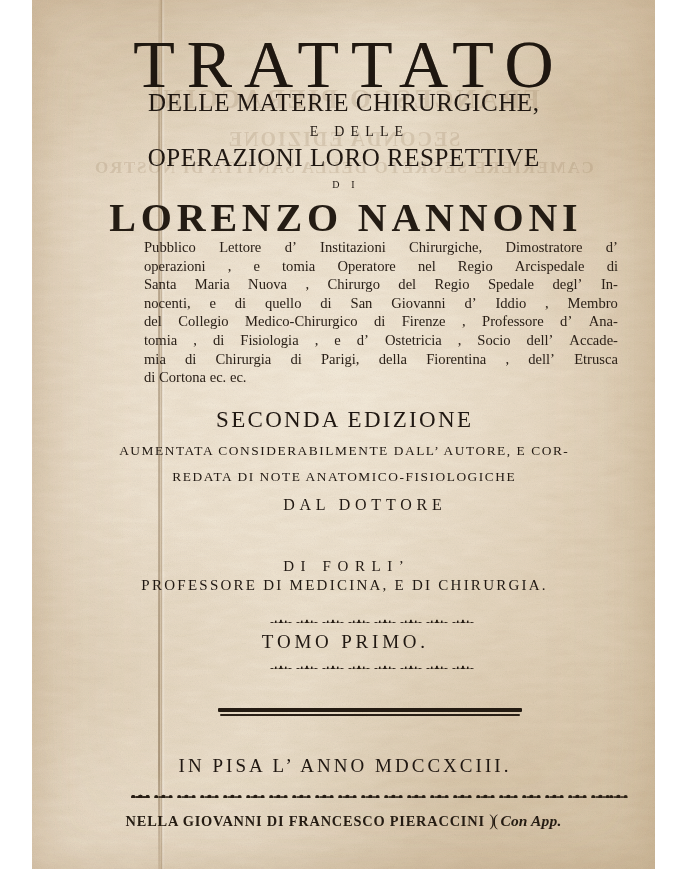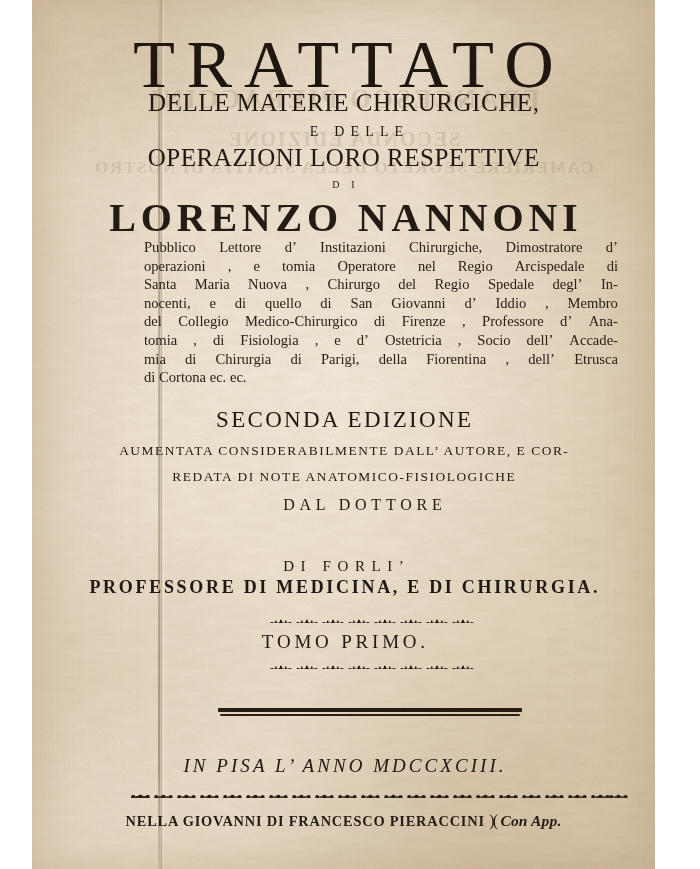--- a/index.html
+++ b/index.html
@@ -63,24 +63,24 @@
          font-size:14.6px;line-height:18.6px;color:#2a2018;text-align:left;}
   #creds div{white-space:nowrap;}
   #creds div.j{display:flex;justify-content:space-between;}
 
   .t-seconda{top:408px;font-size:23px;letter-spacing:.10em;text-indent:.10em;font-weight:400;}
   .t-aum1{top:444px;font-size:13.4px;letter-spacing:.115em;text-indent:.115em;font-weight:400;}
   .t-aum2{top:470px;font-size:13.4px;letter-spacing:.115em;text-indent:.115em;font-weight:500;}
   .t-daldott{top:497px;font-size:16px;letter-spacing:.30em;text-indent:.30em;font-weight:500;padding-left:38px;}
   .t-editor{top:515px;font-size:29px;letter-spacing:.012em;text-indent:.012em;font-weight:400;}
   .t-forli{top:551px;font-size:15px;letter-spacing:.44em;text-indent:.44em;font-weight:400;margin-top:8px;}
-  .t-prof{top:578px;font-size:18px;letter-spacing:.15em;text-indent:.15em;font-weight:700;}
+  .t-prof{top:578px;font-size:15px;letter-spacing:.15em;text-indent:.15em;font-weight:400;}
 
   .t-tomo{top:632px;font-size:19px;letter-spacing:.20em;text-indent:.20em;font-weight:400;}
-  .t-pisa{top:756px;font-size:19px;letter-spacing:.16em;text-indent:.16em;font-weight:400;font-style:italic;}
+  .t-pisa{top:756px;font-size:19px;letter-spacing:.16em;text-indent:.16em;font-weight:400;}
 
   #imprint{position:absolute;left:0;right:0;top:812px;text-align:center;
            font-size:14.4px;letter-spacing:.055em;color:#221a12;white-space:nowrap;font-weight:600;}
   #imprint .app{font-style:italic;letter-spacing:.01em;font-weight:700;font-size:15.5px;}
   #imprint .bracket{letter-spacing:-.12em;font-weight:400;font-size:16px;}
 
   
   .orn{position:absolute;height:9px;overflow:hidden;}
   .orn-a{left:236px;width:226px;}
   .orn.o1{top:614px;}

